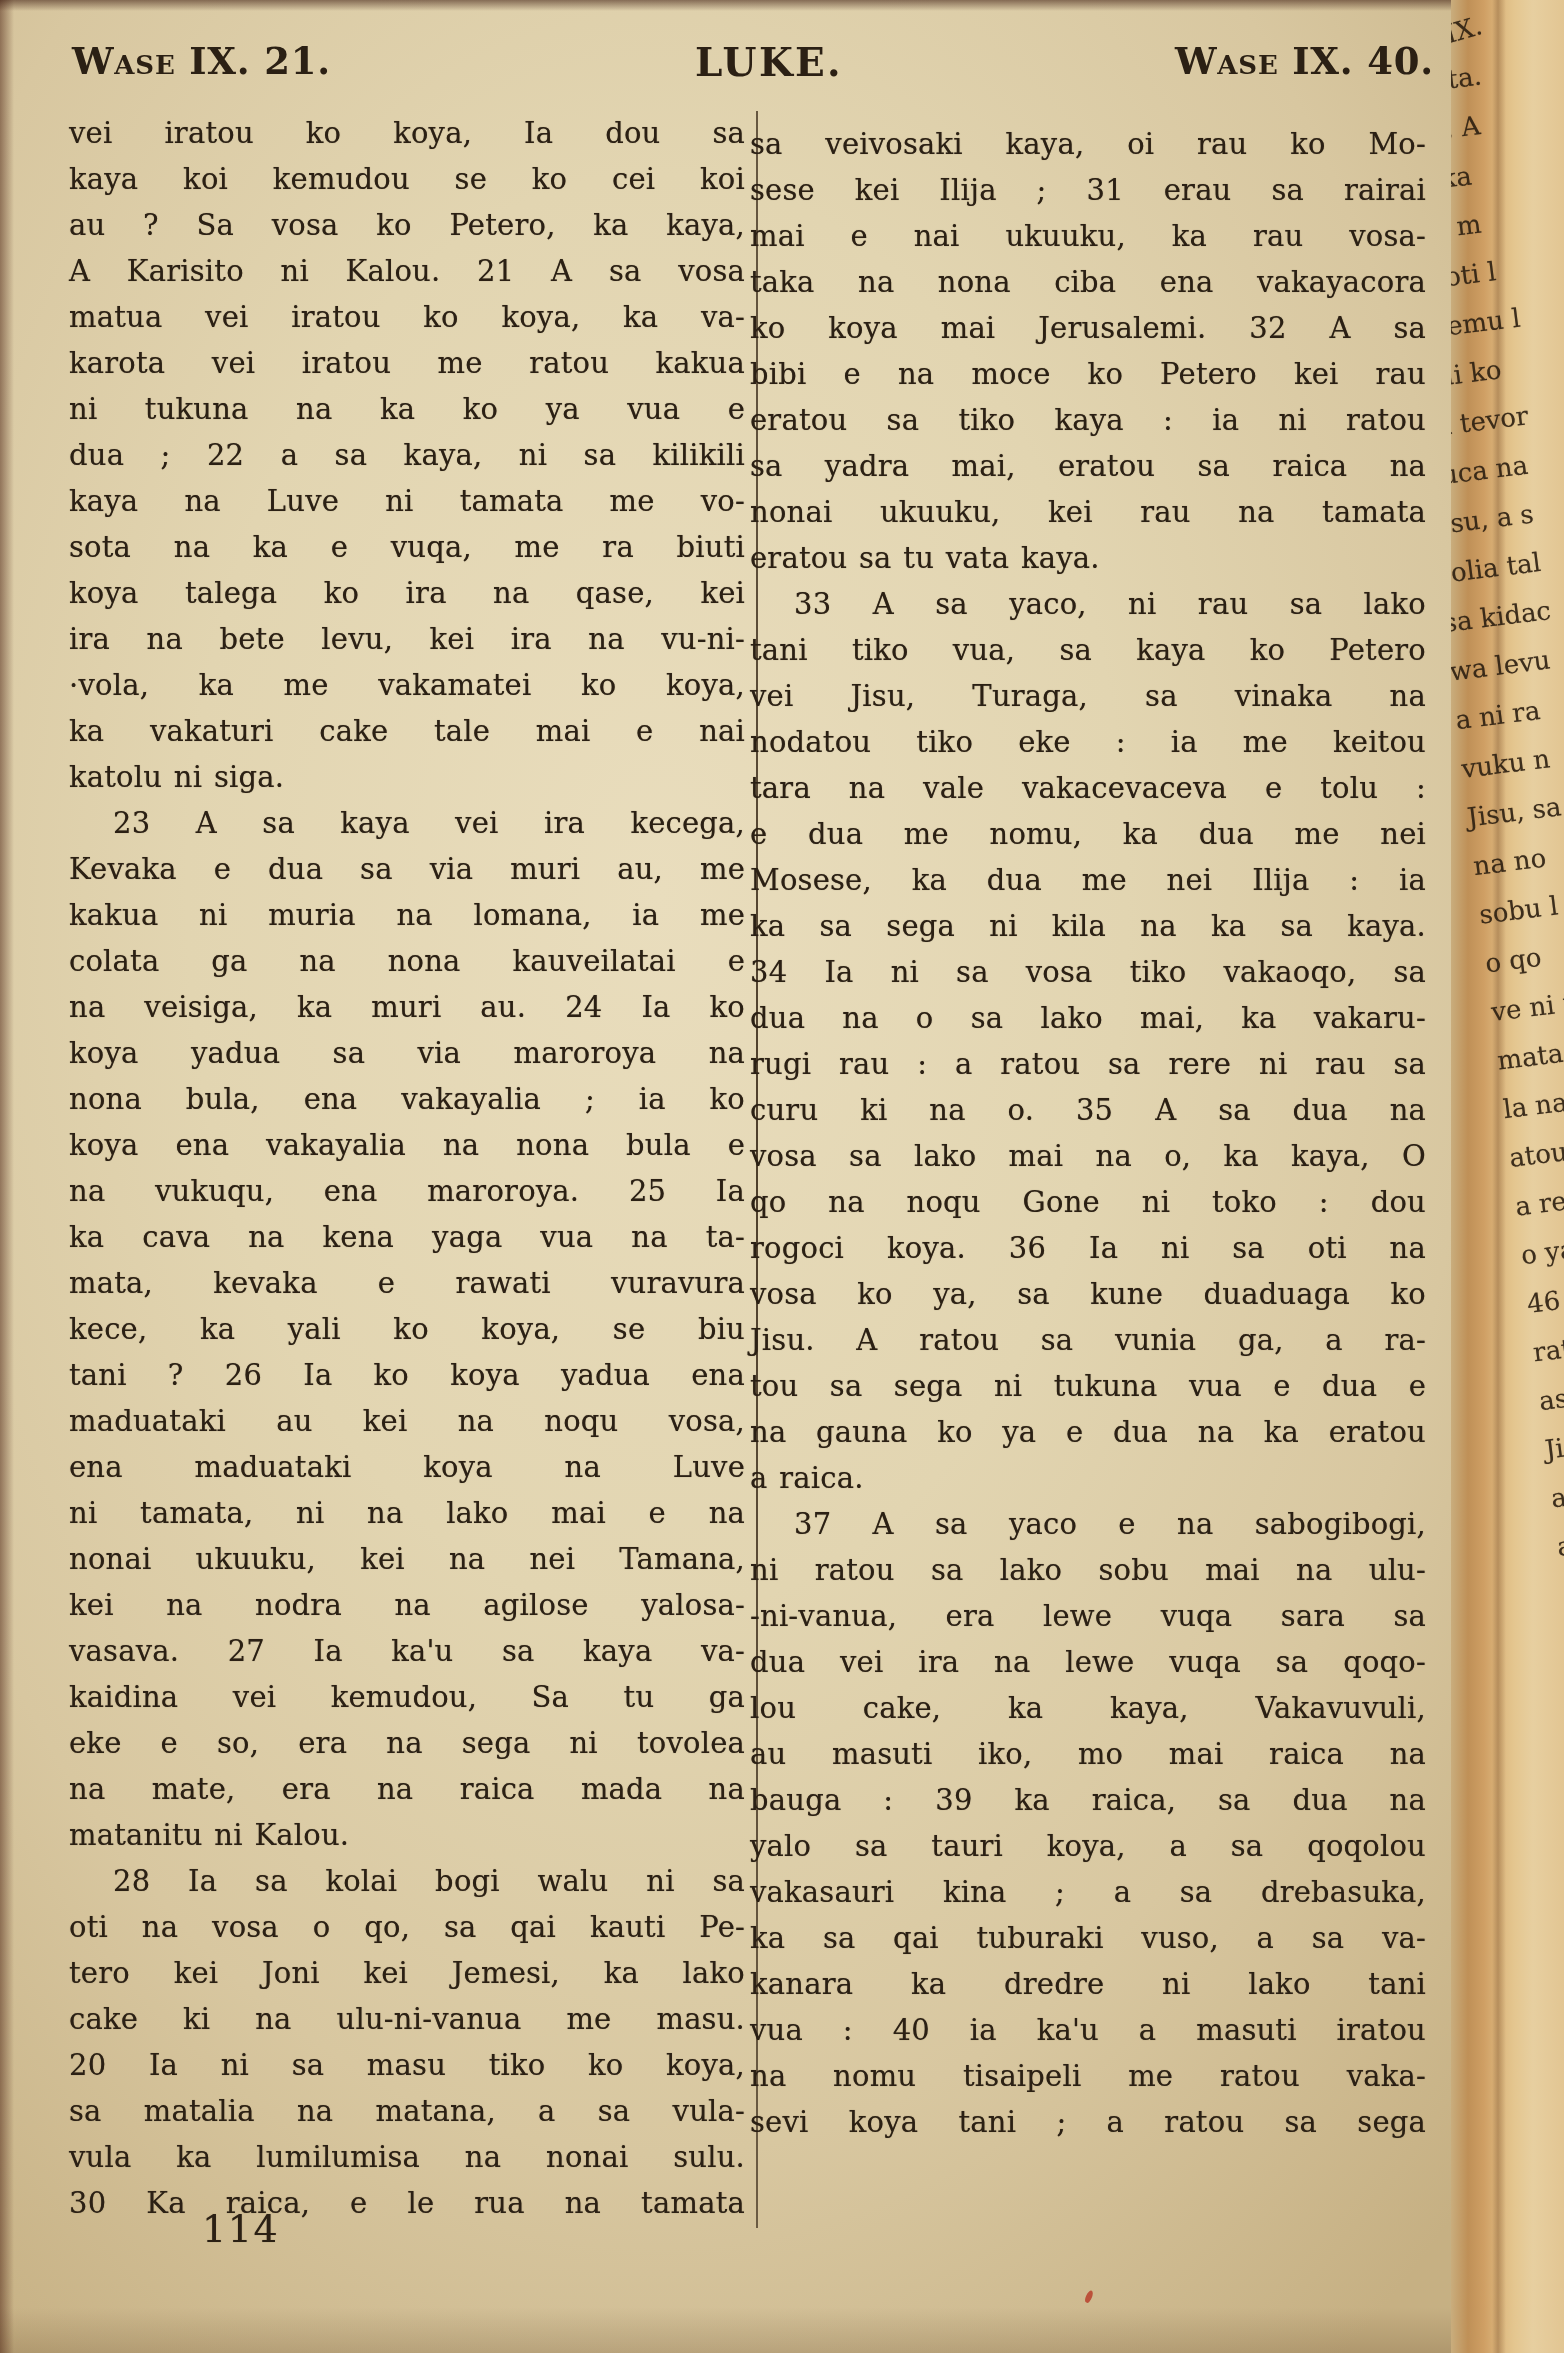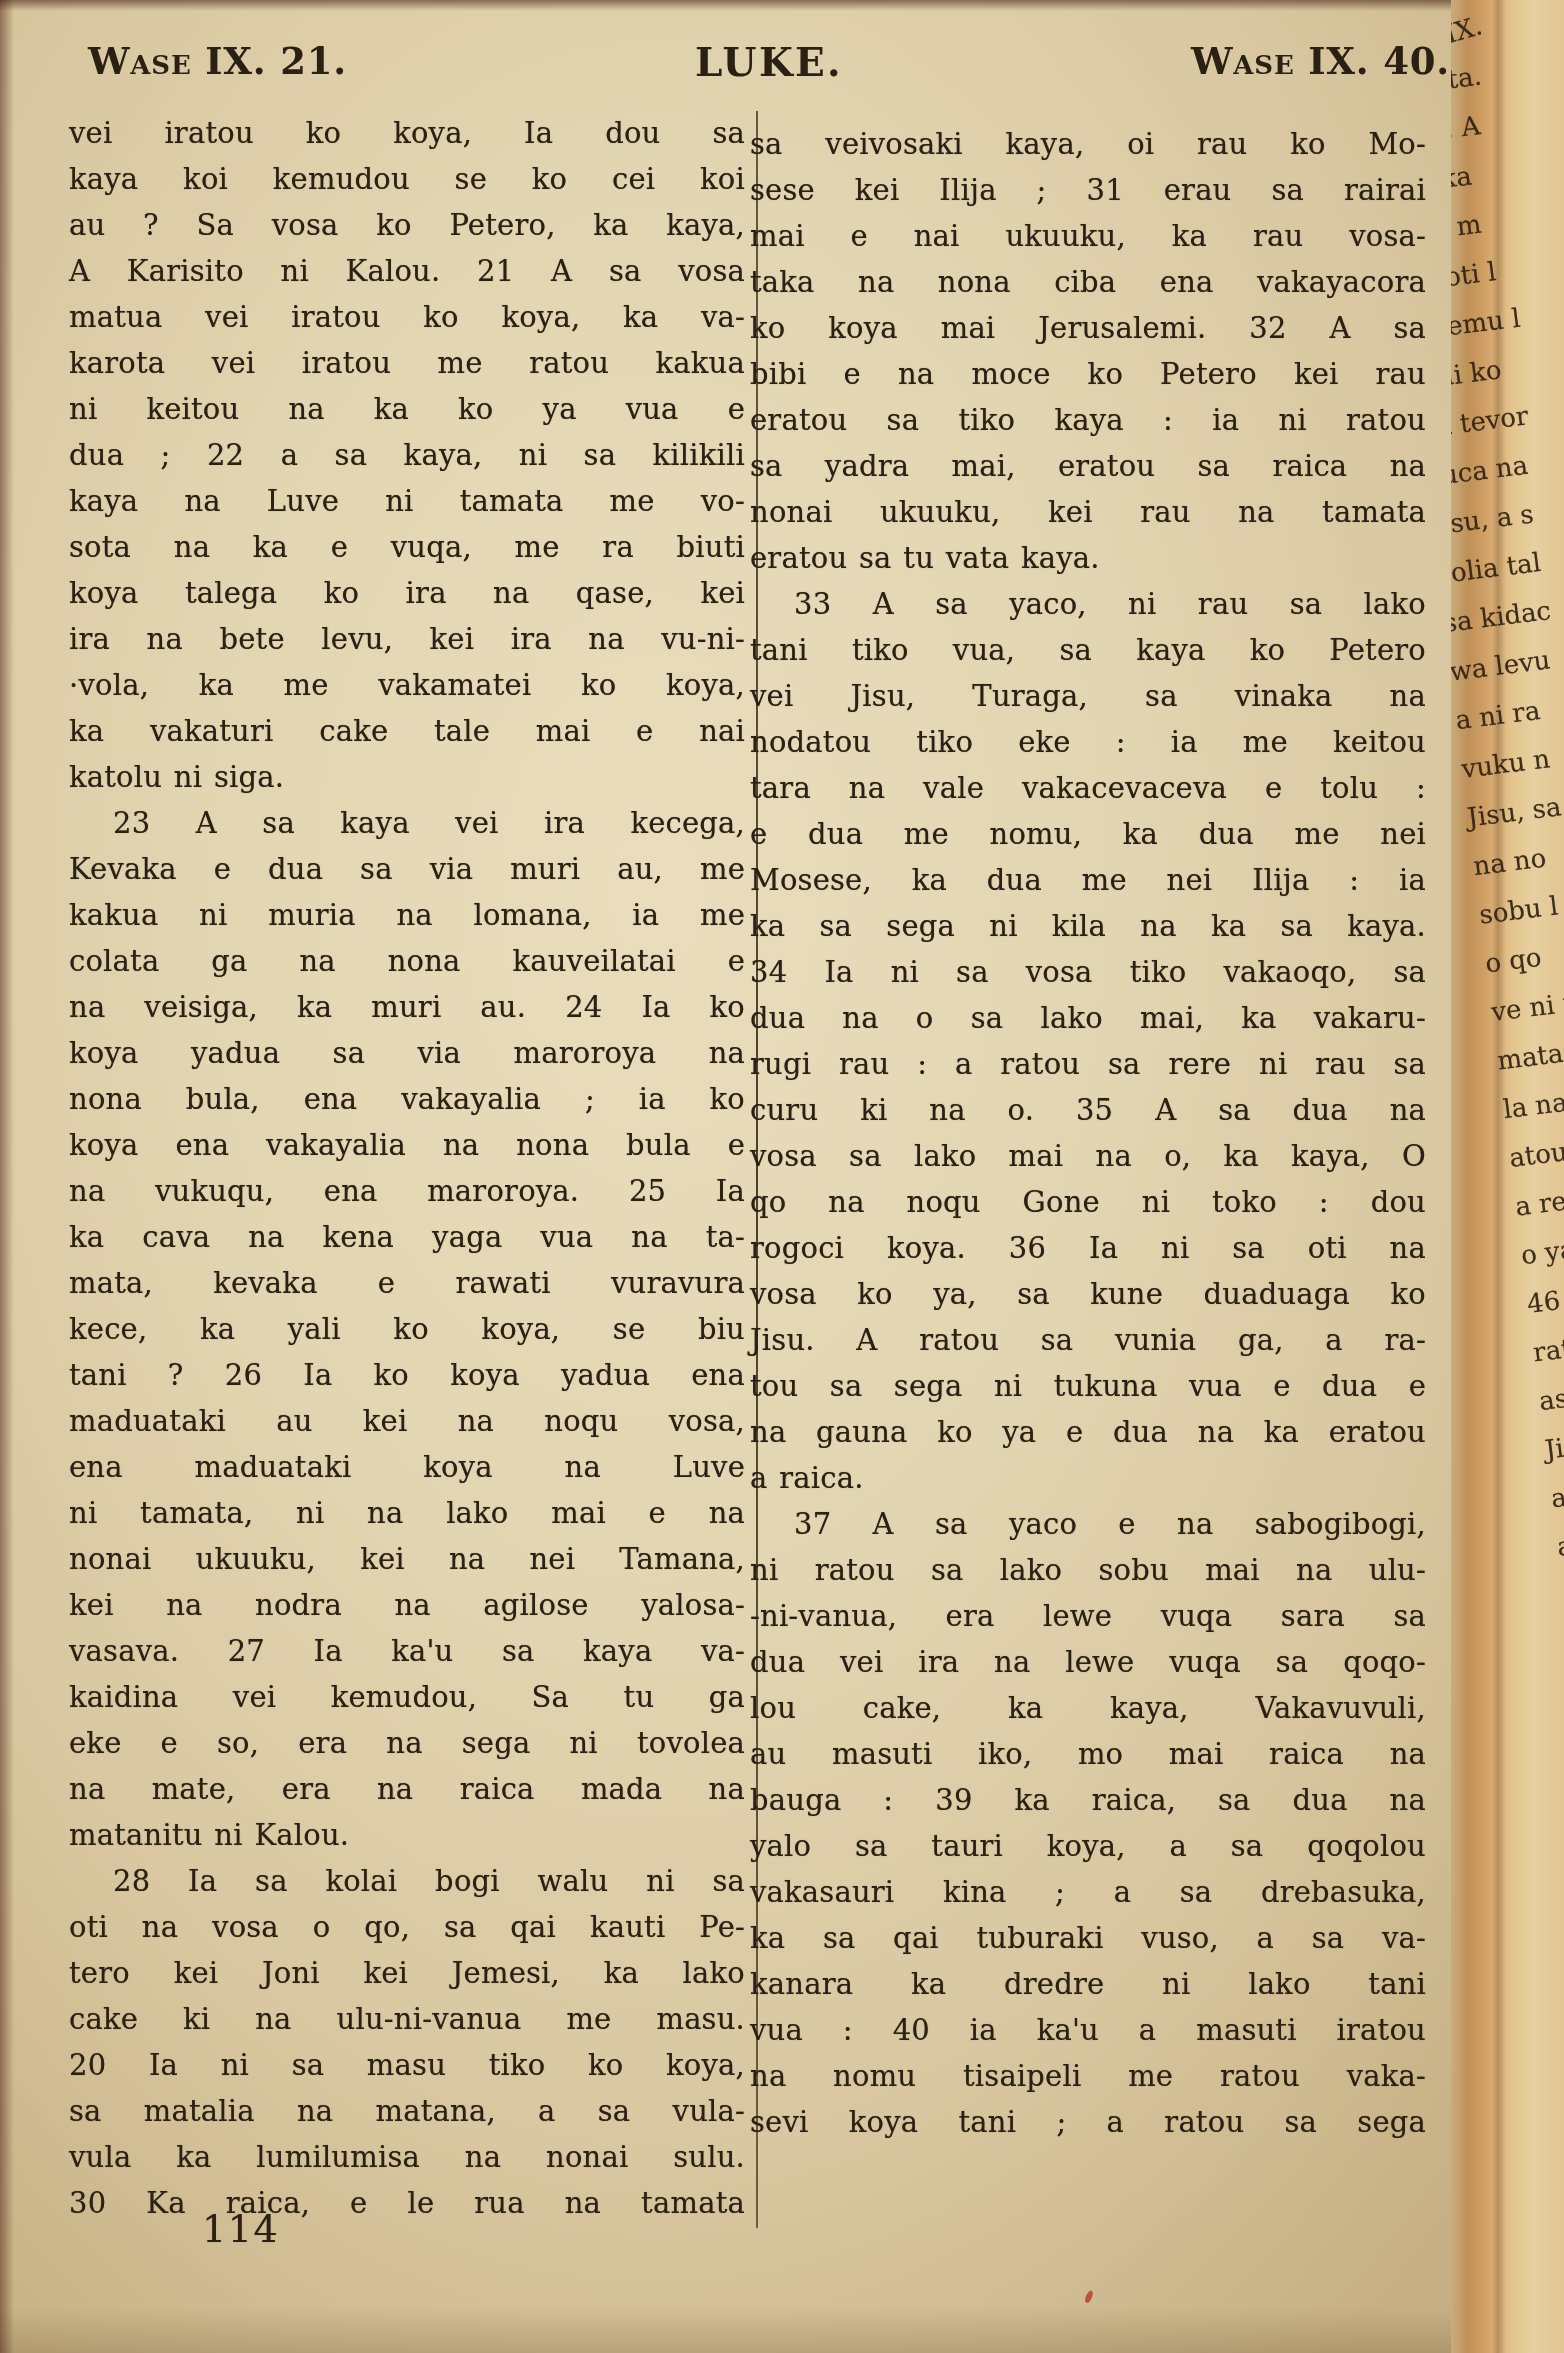--- a/index.html
+++ b/index.html
@@ -14,21 +14,21 @@
       linear-gradient(90deg, rgba(72,30,16,0.50) 0px, rgba(72,30,16,0) 14px),
       linear-gradient(0deg, rgba(92,62,30,0.22) 0px, rgba(92,62,30,0) 47px),
       radial-gradient(ellipse 1174px 1800px at 42% 38%, #e9ddbd 0%, #e2d5b1 40%, #d8c7a0 70%, #c6b083 100%);
   }
   
   .running-head{
     position:absolute;top:39px;
     font-size:37px;font-weight:600;
     letter-spacing:0.8px;white-space:nowrap;
   }
-  .small-caps{font-variant:small-caps;margin-left:16px;}
+  .small-caps{font-variant:small-caps;}
   .hdr-left{left:72px;}
   .hdr-center{left:695px;font-size:39px;letter-spacing:2.3px;}
   .hdr-right{left:1175px;}
   
   .col{
     position:absolute;top:110px;
     font-size:29px;line-height:46px;
     letter-spacing:0.2px;word-spacing:2.3px;
     text-shadow:0 0 0.8px rgba(43,32,20,0.55);
   }
@@ -88,21 +88,21 @@
 
   <div class="running-head hdr-right small-caps">Wase IX. 40.</div>
 
   <div class="col col-left">
       <div class="line">vei iratou ko koya, Ia dou sa</div>
       <div class="line">kaya koi kemudou se ko cei koi</div>
       <div class="line">au ?  Sa vosa ko Petero, ka kaya,</div>
       <div class="line">A Karisito ni Kalou. 21 A sa vosa</div>
       <div class="line">matua vei iratou ko koya, ka va-</div>
       <div class="line">karota vei iratou me ratou kakua</div>
-      <div class="line">ni keitou na ka ko ya vua e</div>
+      <div class="line">ni tukuna na ka ko ya vua e</div>
       <div class="line">dua ; 22 a sa kaya, ni sa kilikili</div>
       <div class="line">kaya na Luve ni tamata me vo-</div>
       <div class="line">sota na ka e vuqa, me ra biuti</div>
       <div class="line">koya talega ko ira na qase, kei</div>
       <div class="line">ira na bete levu, kei ira na vu-ni-</div>
       <div class="line">·vola, ka me vakamatei ko koya,</div>
       <div class="line">ka vakaturi cake tale mai e nai</div>
       <div class="line end">katolu ni siga.</div>
       <div class="line indent">23 A sa kaya vei ira kecega,</div>
       <div class="line">Kevaka e dua sa via muri au, me</div>

